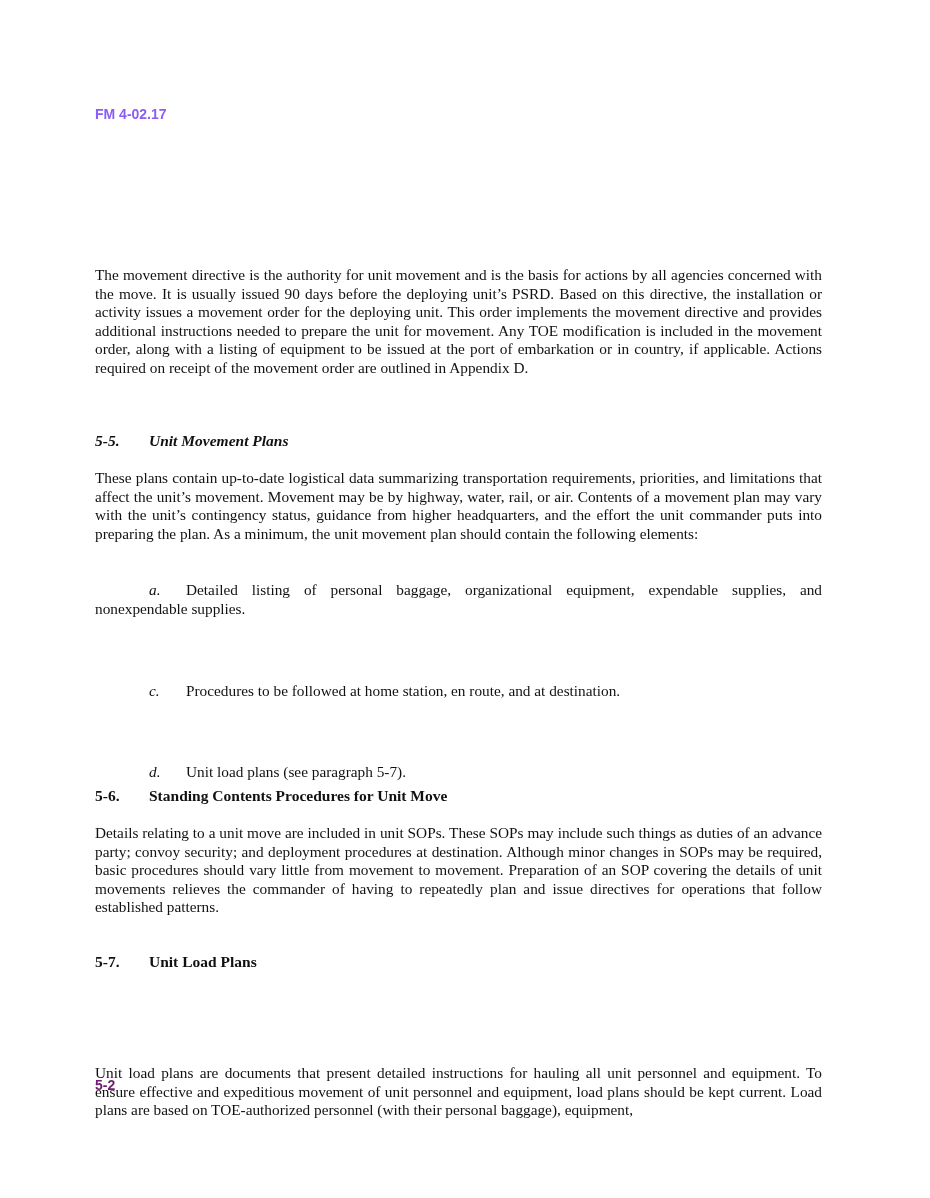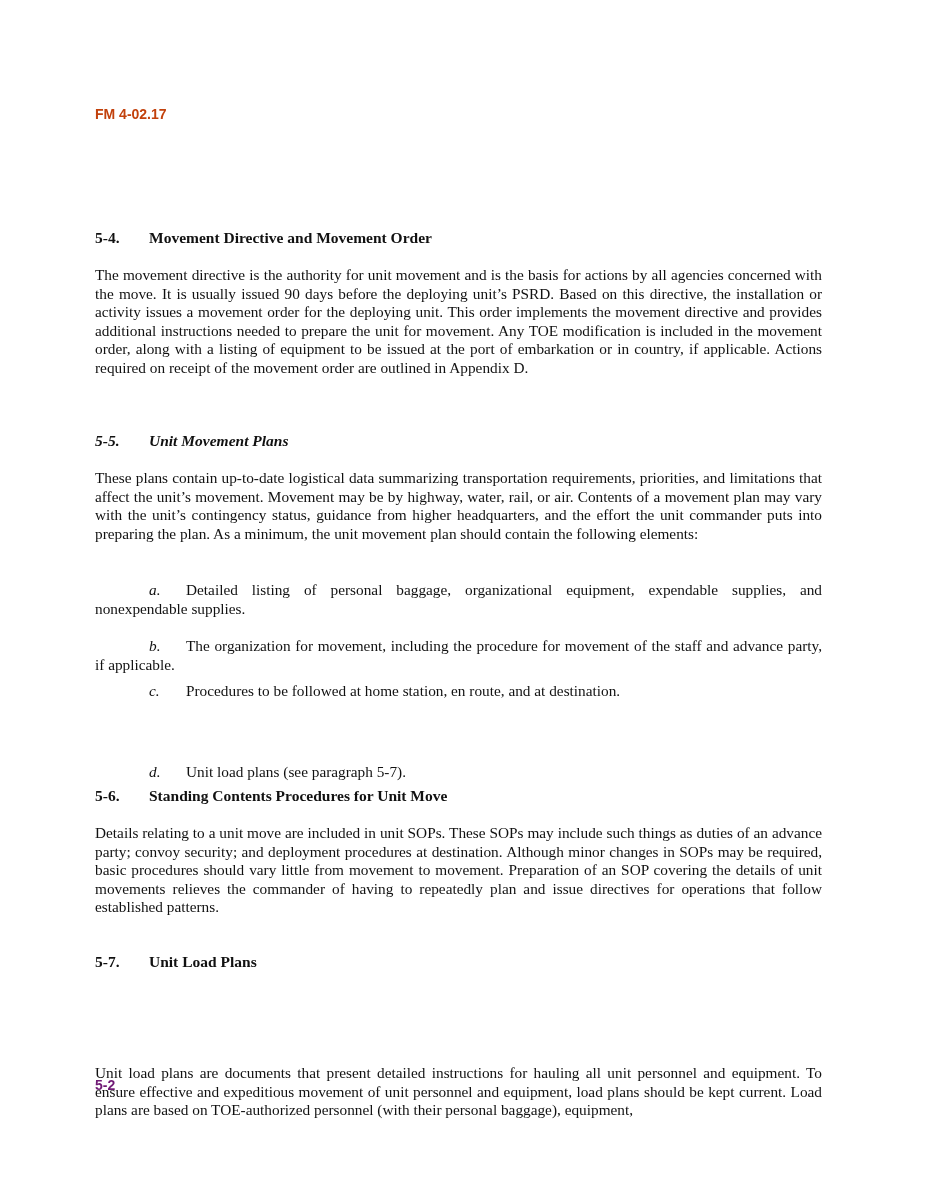--- a/index.html
+++ b/index.html
@@ -1,20 +1,20 @@
 <!DOCTYPE html>
 <html><head>
   <meta charset="utf-8">
   <style>
     html, body { margin: 0; padding: 0; background: #ffffff; }
     body { width: 930px; height: 1198px; position: relative; overflow: hidden; color: #111111; }
     .page { position: absolute; left: 0; top: 0; width: 930px; height: 1198px; background: #ffffff; }
     .header-id {
       position: absolute; left: 95px; top: 106px;
-      font-family: "Liberation Sans", sans-serif; font-size: 14px; font-weight: bold; color: #c2410c;
+      font-family: "Liberation Sans", sans-serif; font-size: 14px; font-weight: bold; color: #8b5cf6;
     }
     .sec-head {
       position: absolute; left: 95px;
       font-family: "Liberation Serif", serif; font-size: 15.5px; font-weight: bold;
     }
     .sec-num { display: inline-block; width: 54px; }
     .para {
       position: absolute; left: 95px; width: 727px;
       font-family: "Liberation Serif", serif; font-size: 15.3px; line-height: 18.5px;
       text-align: justify; margin: 0;
@@ -26,35 +26,29 @@
       font-family: "Liberation Sans", sans-serif; font-size: 14px; font-weight: bold; color: #701a75;
     }
   </style>
 </head>
 <body>
 
 <div class="page">
 
   <div class="header-id">FM 4-02.17</div>
 
-  <div class="sec-head" style="top:229px;">
-    <span class="sec-num">5-4.</span><span>Movement Directive and Movement Order</span>
-  </div>
   <p class="para" style="top:266px;">The movement directive is the authority for unit movement and is the basis for actions by all agencies concerned with the move.  It is usually issued 90 days before the deploying unit’s PSRD.  Based on this directive, the installation or activity issues a movement order for the deploying unit.  This order implements the movement directive and provides additional instructions needed to prepare the unit for movement.  Any TOE modification is included in the movement order, along with a listing of equipment to be issued at the port of embarkation or in country, if applicable.  Actions required on receipt of the movement order are outlined in Appendix D.</p>
 
   <div class="sec-head" style="top:432px;font-style:italic;">
     <span class="sec-num">5-5.</span><span>Unit Movement Plans</span>
   </div>
   <p class="para" style="top:469px;">These plans contain up-to-date logistical data summarizing transportation requirements, priorities, and limitations that affect the unit’s movement.  Movement may be by highway, water, rail, or air.  Contents of a movement plan may vary with the unit’s contingency status, guidance from higher headquarters, and the effort the unit commander puts into preparing the plan.  As a minimum, the unit movement plan should contain the following elements:</p>
 
   <p class="para item-text" style="top:581px;">
     <span class="item-letter">a.</span><span>Detailed listing of personal baggage, organizational equipment, expendable supplies, and nonexpendable supplies.</span>
-  </p>
-  <p class="para item-text" style="top:637px;">
-    <span class="item-letter">b.</span><span>The organization for movement, including the procedure for movement of the staff and advance party, if applicable.</span>
   </p>
   <p class="para item-text" style="top:682px;">
     <span class="item-letter">c.</span><span>Procedures to be followed at home station, en route, and at destination.</span>
   </p>
   <p class="para item-text" style="top:731px;margin-top:32px;">
     <span class="item-letter">d.</span><span>Unit load plans (see paragraph 5-7).</span>
   </p>
 
   <div class="sec-head" style="top:787px;">
     <span class="sec-num">5-6.</span><span>Standing Contents Procedures for Unit Move</span>

